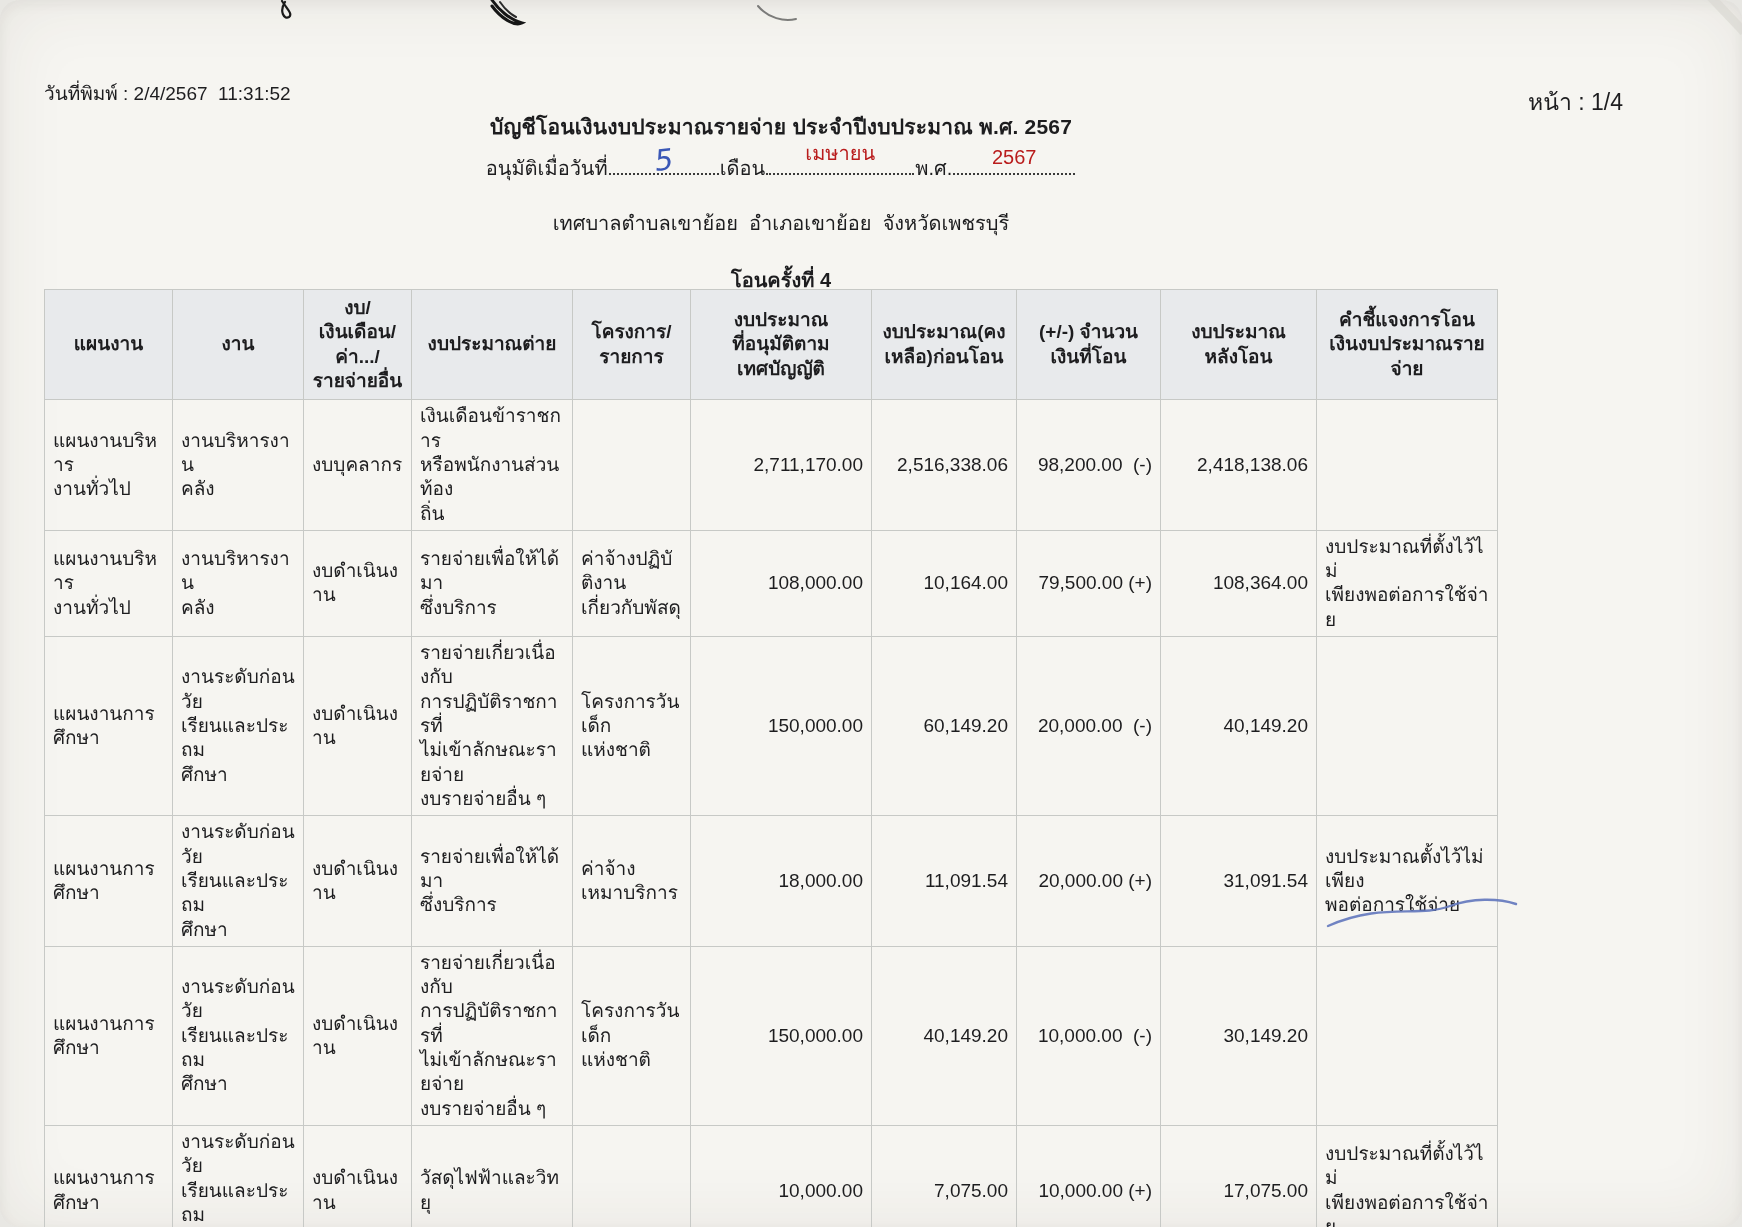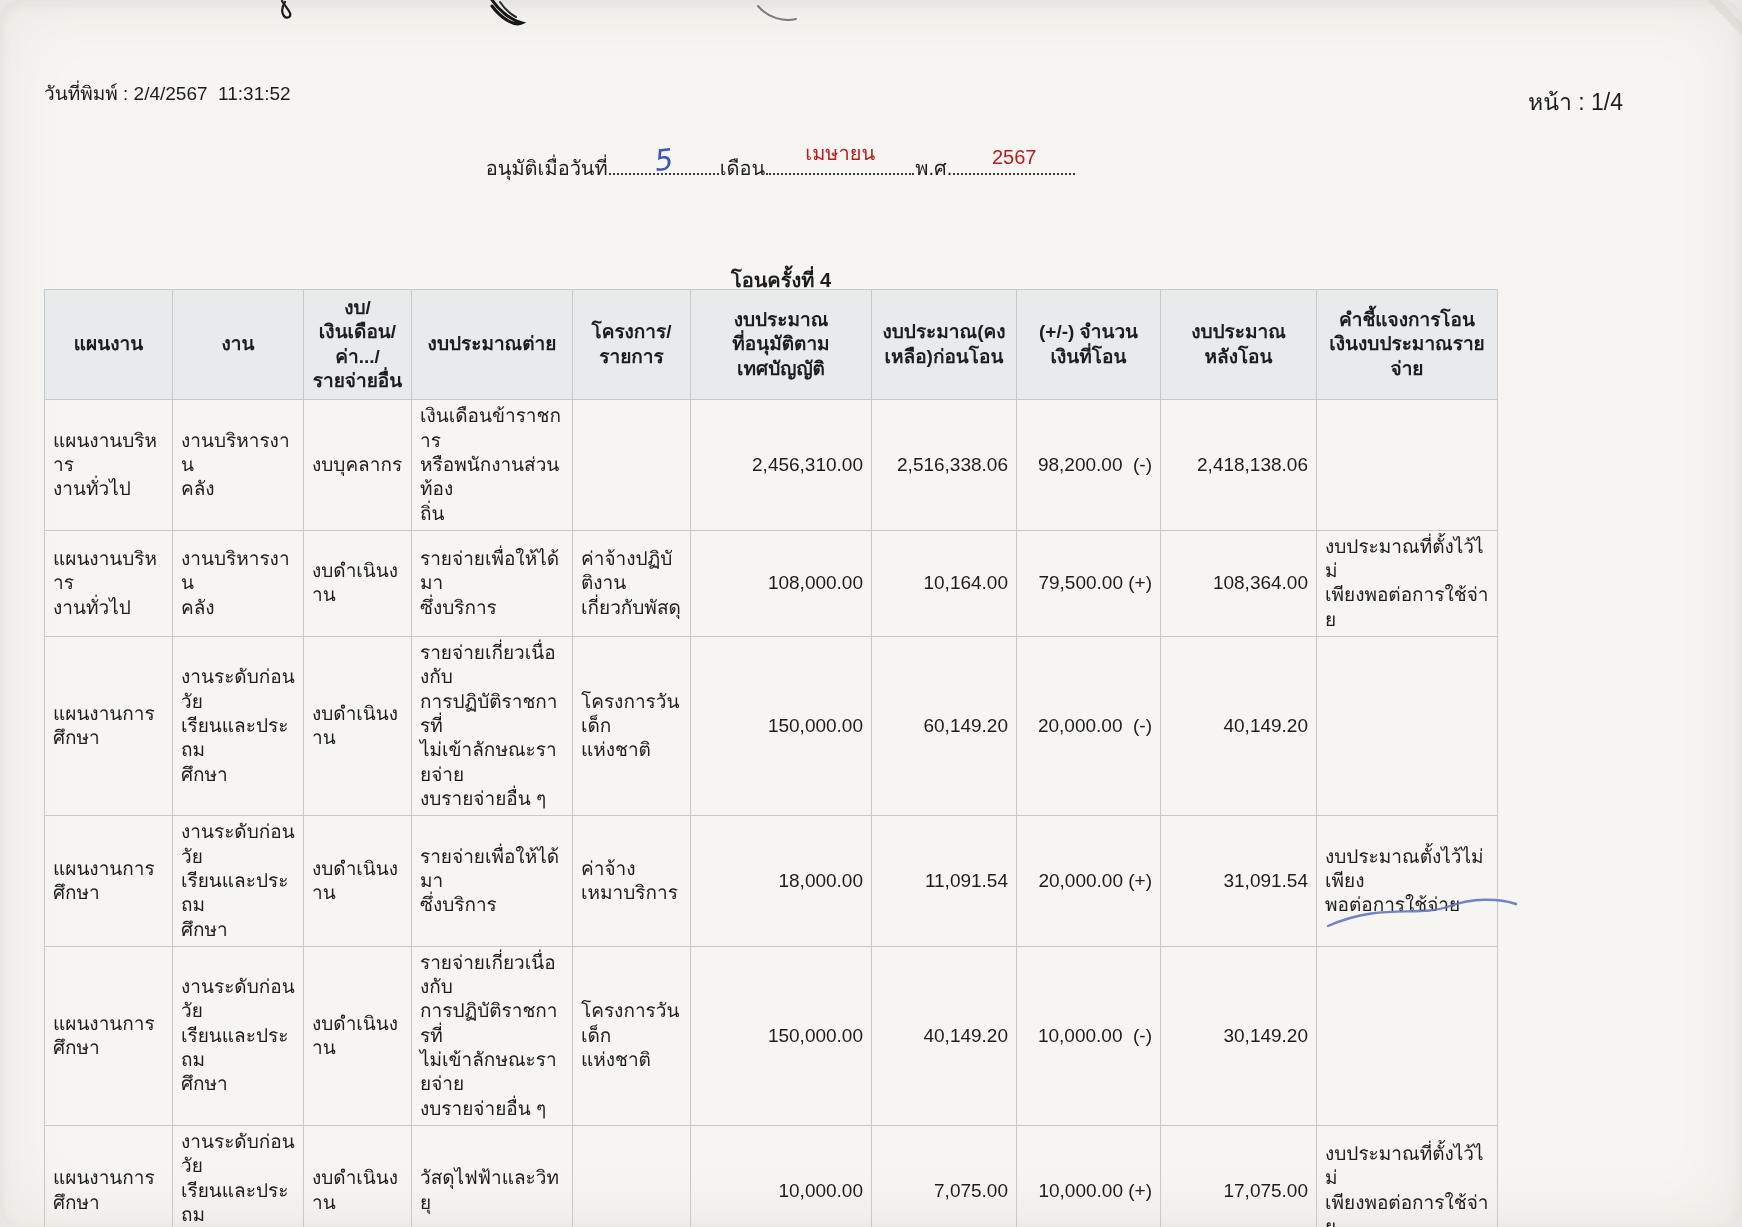--- a/index.html
+++ b/index.html
@@ -51,25 +51,27 @@
   .pen-swoosh{position:absolute;left:1322px;top:888px;pointer-events:none;}
 </style>
 </head>
 <body>
 
 <div class="page">
 
   <div class="print-date">วันที่พิมพ์ : 2/4/2567  11:31:52</div>
   <div class="page-num">หน้า : 1/4</div>
 
+  <div class="center-block doc-title">บัญชีโอนเงินงบประมาณรายจ่าย ประจำปีงบประมาณ พ.ศ. 2567</div>
 
   <div class="center-block approval">
     <span>อนุมัติเมื่อวันที่</span><span class="seg seg-day"><span class="over hand">5</span></span><span>เดือน</span><span class="seg seg-month"><span class="over">เมษายน</span></span><span>พ.ศ.</span><span class="seg seg-year"><span class="over">2567</span></span>
   </div>
 
+  <div class="center-block muni">เทศบาลตำบลเขาย้อย  อำเภอเขาย้อย  จังหวัดเพชรบุรี</div>
   <div class="center-block round">โอนครั้งที่ 4</div>
 
   <table class="budget">
     <colgroup>
       <col style="width:128px">
         <col style="width:131px">
         <col style="width:108px">
         <col style="width:161px">
         <col style="width:118px">
       <col style="width:181px">
@@ -106,21 +108,21 @@
         <tr>
           <td class="txt">แผนงานบริหาร
 งานทั่วไป</td>
           <td class="txt">งานบริหารงาน
 คลัง</td>
           <td class="txt">งบบุคลากร</td>
           <td class="txt">เงินเดือนข้าราชการ
 หรือพนักงานส่วนท้อง
 ถิ่น</td>
           <td class="txt"></td>
-          <td class="num">2,456,310.00</td>
+          <td class="num">2,711,170.00</td>
           <td class="num">2,516,338.06</td>
           <td class="num">98,200.00  (-)</td>
           <td class="num">2,418,138.06</td>
           <td class="txt"></td>
         </tr>
         <tr>
           <td class="txt">แผนงานบริหาร
 งานทั่วไป</td>
           <td class="txt">งานบริหารงาน
 คลัง</td>

